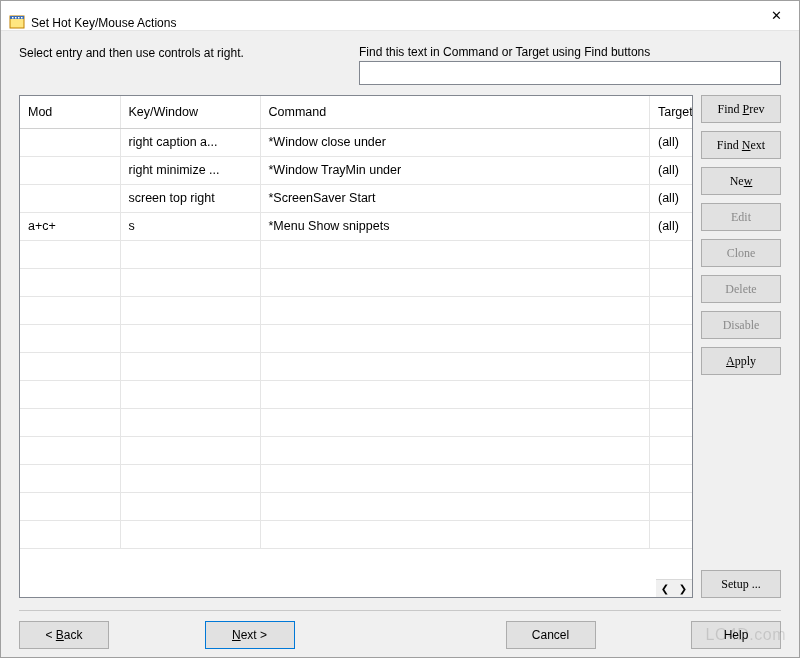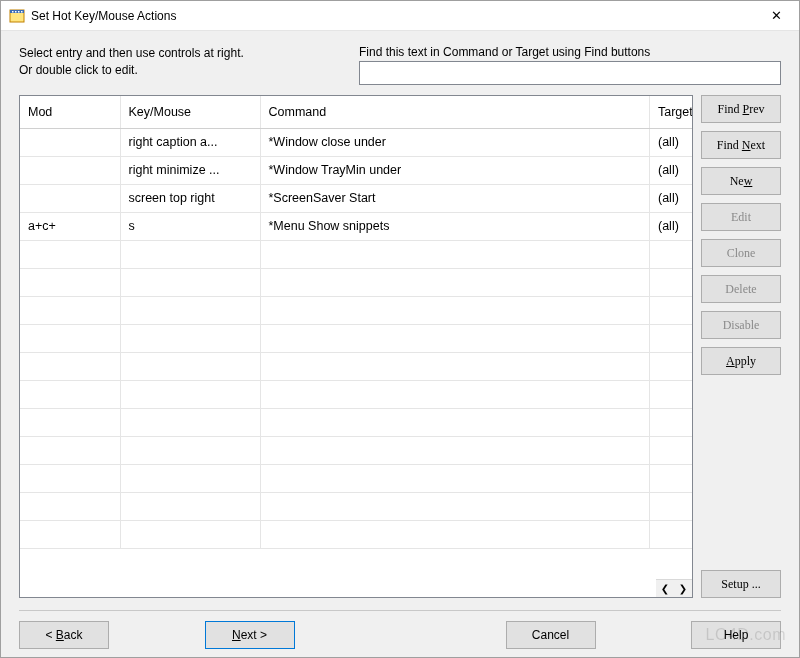--- a/index.html
+++ b/index.html
@@ -19,21 +19,21 @@
     height: 658px;
     border: 1px solid #9f9f9f;
     background: #fff;
     display: flex;
     flex-direction: column;
   }
   .titlebar {
     height: 30px;
     background: #fff;
     display: flex;
-    align-items: center;
+    align-items: flex-end;
     padding: 0 0 0 8px;
     border-bottom: 1px solid #e5e5e5;
   }
   .titlebar .icon {
     width: 16px; height: 16px;
     margin-right: 6px;
     display: inline-flex;
     align-items: center; justify-content: center;
   }
   .titlebar .title { flex: 1; font-size: 12px; }
@@ -215,42 +215,41 @@
     <span class="title">Set Hot Key/Mouse Actions</span>
     <div class="closebtn">
       <span>✕</span>
     </div>
   </div>
 
   <div class="client">
     <div class="toprow">
       <div class="instr">
         <div>Select entry and then use controls at right.</div>
-        <div>Or double click to edit.</div>
       </div>
       <div class="findcol">
         <label>Find this text in Command or Target using Find buttons</label>
         <input class="findinput" type="text" value="" style="">
       </div>
     </div>
 
     <div class="midrow">
       <div class="tablewrap">
         <div class="tableinner">
           <table class="grid">
             <colgroup>
               <col class="c-mod">
                 <col class="c-key">
                 <col class="c-cmd">
                 <col class="c-target">
             </colgroup>
             <thead>
               <tr>
                 <th>Mod</th>
-                <th>Key/Mouse</th>
+                <th>Key/Window</th>
                 <th>Command</th>
                 <th>Target</th>
               </tr>
             </thead>
             <tbody>
               <tr>
                 <td></td>
                 <td>right caption a...</td>
                 <td>*Window close under</td>
                 <td>(all)</td>

